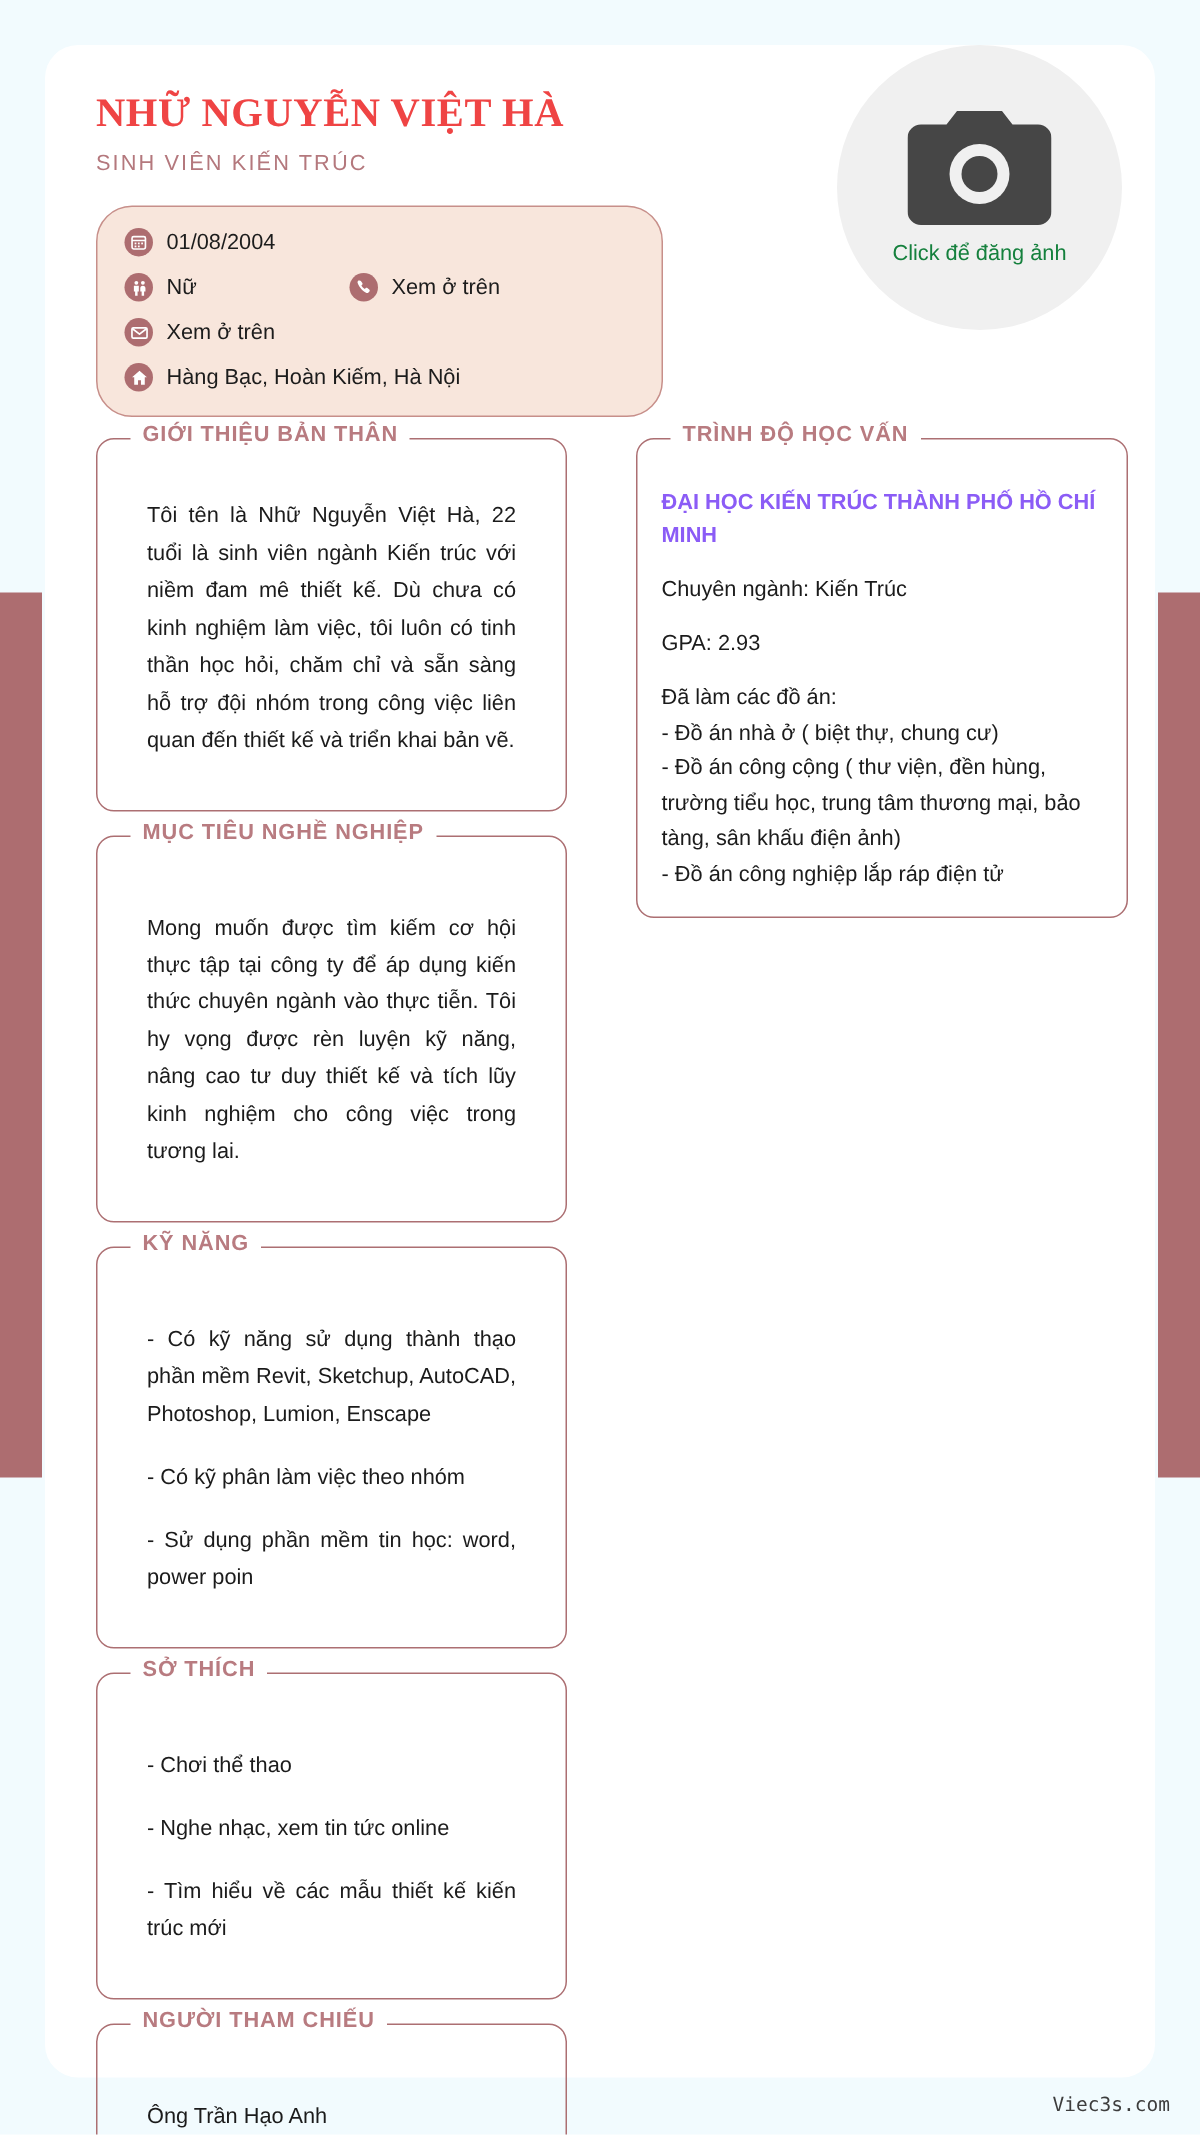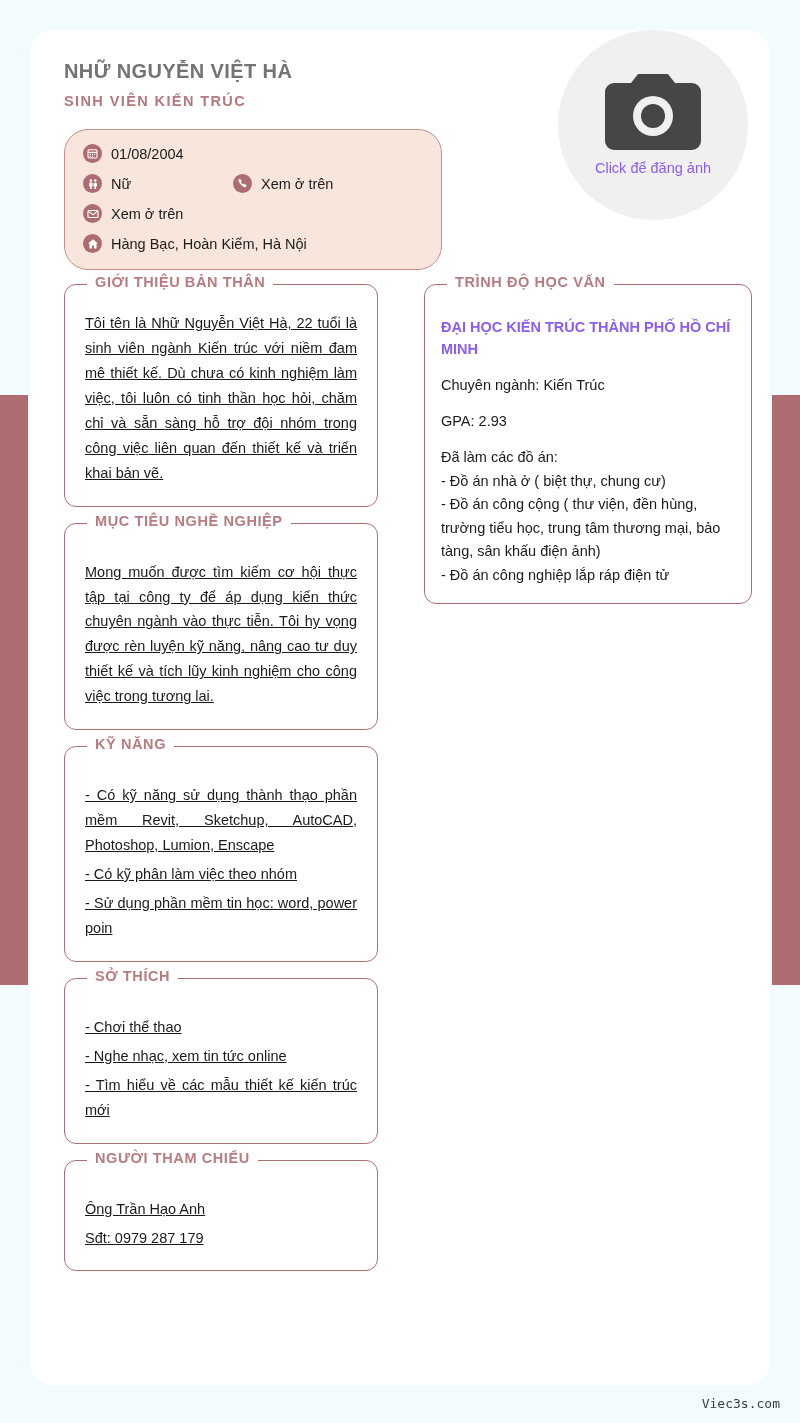--- a/index.html
+++ b/index.html
@@ -42,32 +42,32 @@
 
   
   .header {
     display: flex;
     padding: 30px 34px 0 34px;
     position: relative;
   }
   .header-left { flex: 1 1 auto; min-width: 0; }
 
   .cv-name {
-    font-size: 20px;
+    font-size: 27px;
     font-weight: bold;
-    color: #737373;
+    color: #ef4444;
     letter-spacing: 0.4px;
     line-height: 1.15;
+    font-family: Liberation Serif, serif;
   }
   .cv-role {
     margin-top: 10px;
     font-size: 14.5px;
     color: #b4787d;
     letter-spacing: 1.4px;
-    font-weight: bold;
   }
 
   .contact-box {
     margin-top: 20px;
     width: 378px;
     background: #f8e6dc;
     border: 1px solid #c78f8a;
     border-radius: 24px;
     padding: 14px 18px 16px 18px;
   }
@@ -112,21 +112,21 @@
     display: flex;
     flex-direction: column;
     align-items: center;
     justify-content: center;
     gap: 6px;
     cursor: pointer;
   }
   .photo-slot .cam { display: block; }
   .photo-hint {
     font-size: 14.5px;
-    color: #8b5cf6;
+    color: #15803d;
   }
 
   
   .columns {
     display: flex;
     gap: 34px;
     padding: 14px 34px 0 34px;
     align-items: flex-start;
   }
   .col-left  { width: 314px; flex: 0 0 314px; }
@@ -154,21 +154,21 @@
     letter-spacing: 0.6px;
     white-space: nowrap;
   }
 
   .sec-body {
     font-size: 14.5px;
     line-height: 1.72;
     color: #1b1b1b;
   }
   .sec-body.justify { text-align: justify; }
-  .sec-body p { margin: 4px; text-decoration: underline; }
+  .sec-body p { margin: 17px; }
   .sec-body p + p { margin-top: 11px; }
 
   .edu-school {
     font-weight: bold;
     font-size: 14.5px;
     line-height: 1.5;
     color: #8b5cf6;
   }
   .edu-line { margin-top: 12px; }
   .edu-block { margin-top: 12px; line-height: 1.62; }

